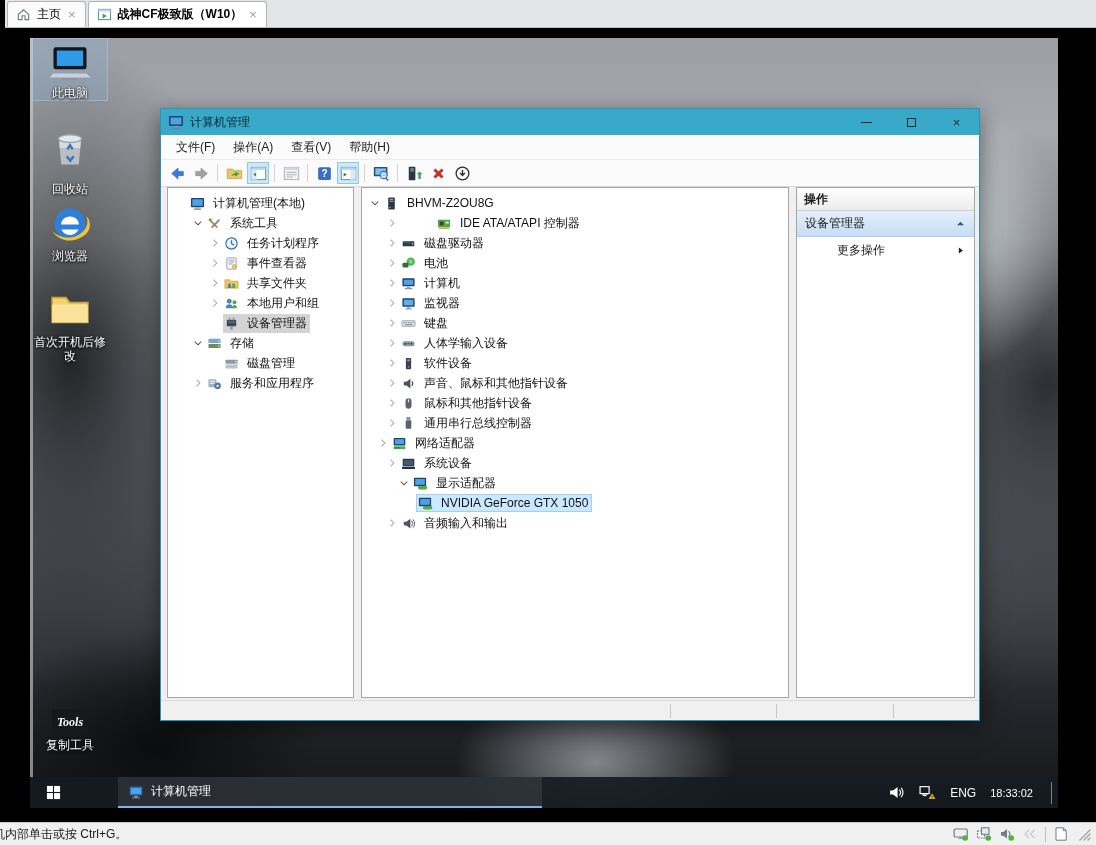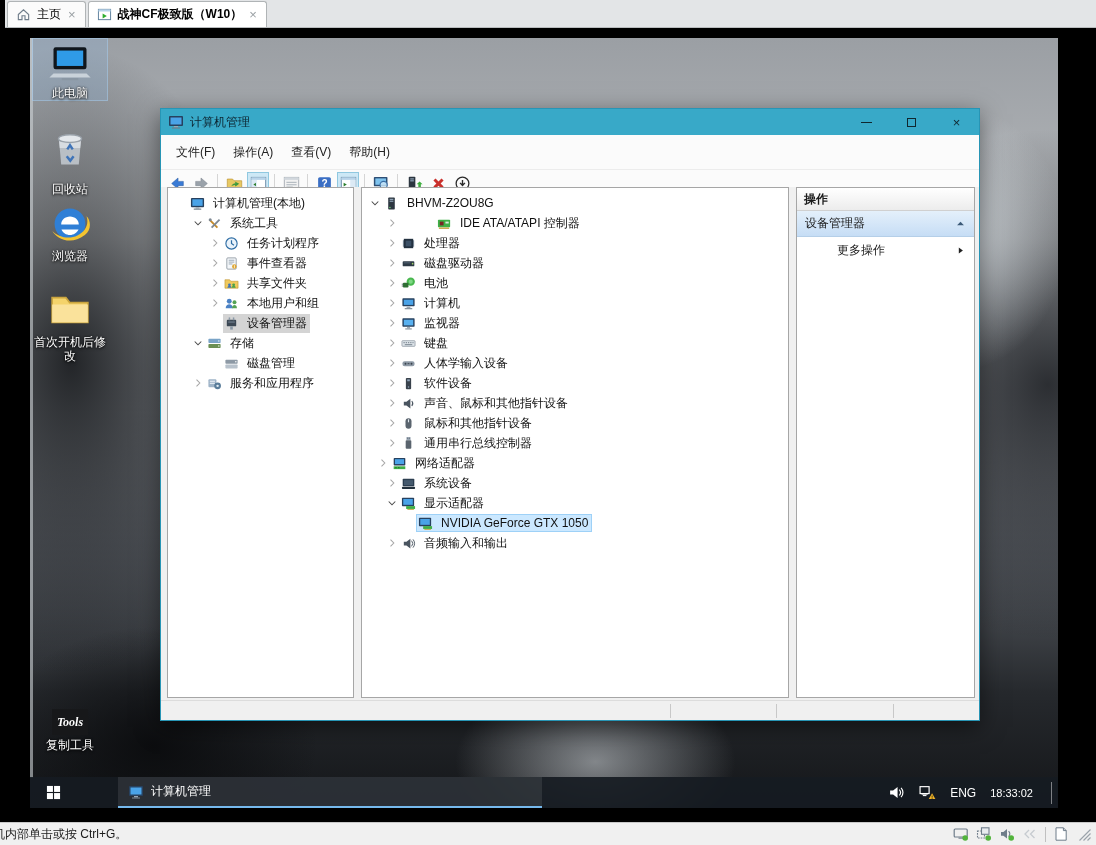--- a/index.html
+++ b/index.html
@@ -54,21 +54,21 @@
   
   .win { position:absolute; left:130px; top:70px; width:820px; height:613px;
     background:#f0f0f0; border:1px solid #2795b5; box-shadow:0 6px 22px rgba(0,0,0,.5); }
   .win-title { height:26px; background:#38a9c8; display:flex; align-items:center; padding-left:7px; gap:6px; }
   .win-title svg { width:16px; height:16px; }
   .win-title .t { color:#0d2430; }
   .win-caption-btns { margin-left:auto; display:flex; height:100%; }
   .cap-btn { width:45px; display:flex; align-items:center; justify-content:center; color:#10272f; font-size:13px; }
   .cap-btn .min-glyph { display:block; width:11px; height:0; border-top:1.5px solid #10272f; }
   .cap-btn .max-glyph { display:block; width:9px; height:9px; border:1.2px solid #10272f; }
-  .menubar { height:35px; background:#fbfbfb; border-bottom:1px solid #ececec; display:flex; align-items:center; padding-left:6px; }
+  .menubar { height:25px; background:#fbfbfb; border-bottom:1px solid #ececec; display:flex; align-items:center; padding-left:6px; }
   .menu-item { padding:3px 9px; color:#222; }
   .toolbar { height:27px; background:#fbfbfb; border-bottom:1px solid #d9d9d9; display:flex; align-items:center; padding-left:5px; gap:2px; }
   .tb-btn { width:22px; height:22px; display:flex; align-items:center; justify-content:center; border:1px solid transparent; }
   .tb-btn svg { width:17px; height:17px; }
   .tb-btn.pressed { background:#cde8f6; border-color:#90c8e0; }
   .tb-btn.disabled { opacity:.95; }
   .tb-sep { width:1px; height:18px; background:#d5d5d5; margin:0 3px; }
 
   .win-body { position:absolute; left:0; top:78px; right:0; bottom:20px; background:#f0f0f0; }
   .pane { position:absolute; top:0; bottom:2px; background:#fff; border:1px solid #a6a6a6; }
@@ -537,38 +537,20 @@
                 </div>
                 <div class="tree-row" style="padding-left: 21px;">
                   <span class="tw">
                     <svg viewBox="0 0 16 16" xmlns="http://www.w3.org/2000/svg">
                       <path d="M6 3.6l4.4 4.4L6 12.4" fill="none" stroke="#a6a6a6" stroke-width="1.4"></path>
                     </svg>
                   </span>
                   <span class="sel-box">
                     <span class="t-icon">
                       <svg viewBox="0 0 16 16" xmlns="http://www.w3.org/2000/svg">
-                        <rect x="2" y="4.5" width="1.6" height="7" fill="#8a98a6"></rect>
-                        <rect x="12.4" y="4.5" width="1.6" height="7" fill="#8a98a6"></rect>
-                        <rect x="3" y="3" width="10" height="10" fill="#23313f"></rect>
-                        <rect x="5" y="5" width="6" height="6" fill="#3c5066"></rect>
-                      </svg>
-                    </span>
-                    <span class="t-label">处理器</span>
-                  </span>
-                </div>
-                <div class="tree-row" style="padding-left: 21px;">
-                  <span class="tw">
-                    <svg viewBox="0 0 16 16" xmlns="http://www.w3.org/2000/svg">
-                      <path d="M6 3.6l4.4 4.4L6 12.4" fill="none" stroke="#a6a6a6" stroke-width="1.4"></path>
-                    </svg>
-                  </span>
-                  <span class="sel-box">
-                    <span class="t-icon">
-                      <svg viewBox="0 0 16 16" xmlns="http://www.w3.org/2000/svg">
                         <rect x="1.8" y="5.5" width="12.4" height="5.5" rx="1" fill="#2e3a46"></rect>
                         <rect x="3" y="6.8" width="7" height="1" fill="#556676"></rect>
                         <circle cx="12.4" cy="8.2" r="0.9" fill="#9fd468"></circle>
                       </svg>
                     </span>
                     <span class="t-label">磁盘驱动器</span>
                   </span>
                 </div>
                 <div class="tree-row" style="padding-left: 21px;">
                   <span class="tw">
@@ -760,21 +742,21 @@
                     <span class="t-icon">
                       <svg viewBox="0 0 16 16" xmlns="http://www.w3.org/2000/svg">
                         <rect x="1.8" y="3" width="12.4" height="8" rx="0.8" fill="#2c3e50"></rect>
                         <rect x="3.2" y="4.4" width="9.6" height="5.2" fill="#44596d"></rect>
                         <rect x="1" y="11.4" width="14" height="2.4" rx="0.8" fill="#22303c"></rect>
                       </svg>
                     </span>
                     <span class="t-label">系统设备</span>
                   </span>
                 </div>
-                <div class="tree-row" style="padding-left: 21px;">
+                <div class="tree-row" style="padding-left: 33px;">
                   <span class="tw">
                     <svg viewBox="0 0 16 16" xmlns="http://www.w3.org/2000/svg">
                       <path d="M3.6 6 8 10.4 12.4 6" fill="none" stroke="#4a4a4a" stroke-width="1.4"></path>
                     </svg>
                   </span>
                   <span class="sel-box">
                     <span class="t-icon">
                       <svg viewBox="0 0 16 16" xmlns="http://www.w3.org/2000/svg">
                         <rect x="1" y="1.8" width="13" height="9" rx="0.8" fill="#27415f"></rect>
                         <rect x="2.4" y="3.2" width="10.2" height="6.2" fill="#4aa3e8"></rect>

